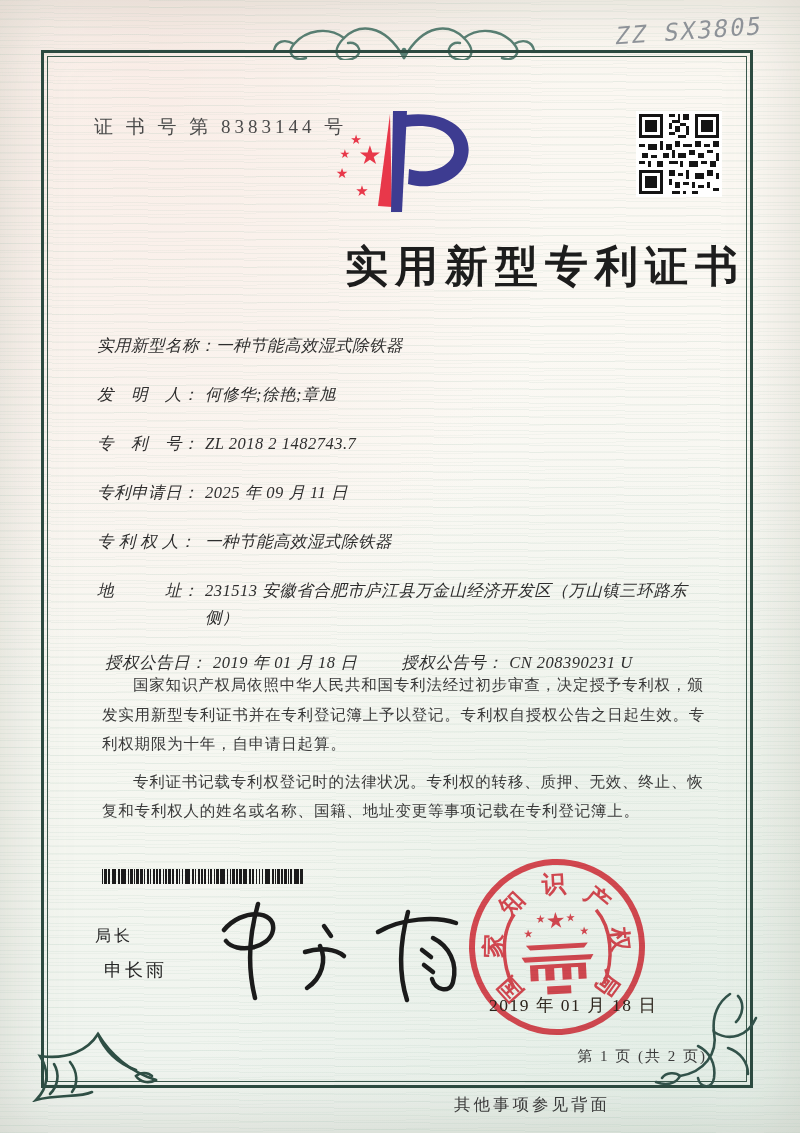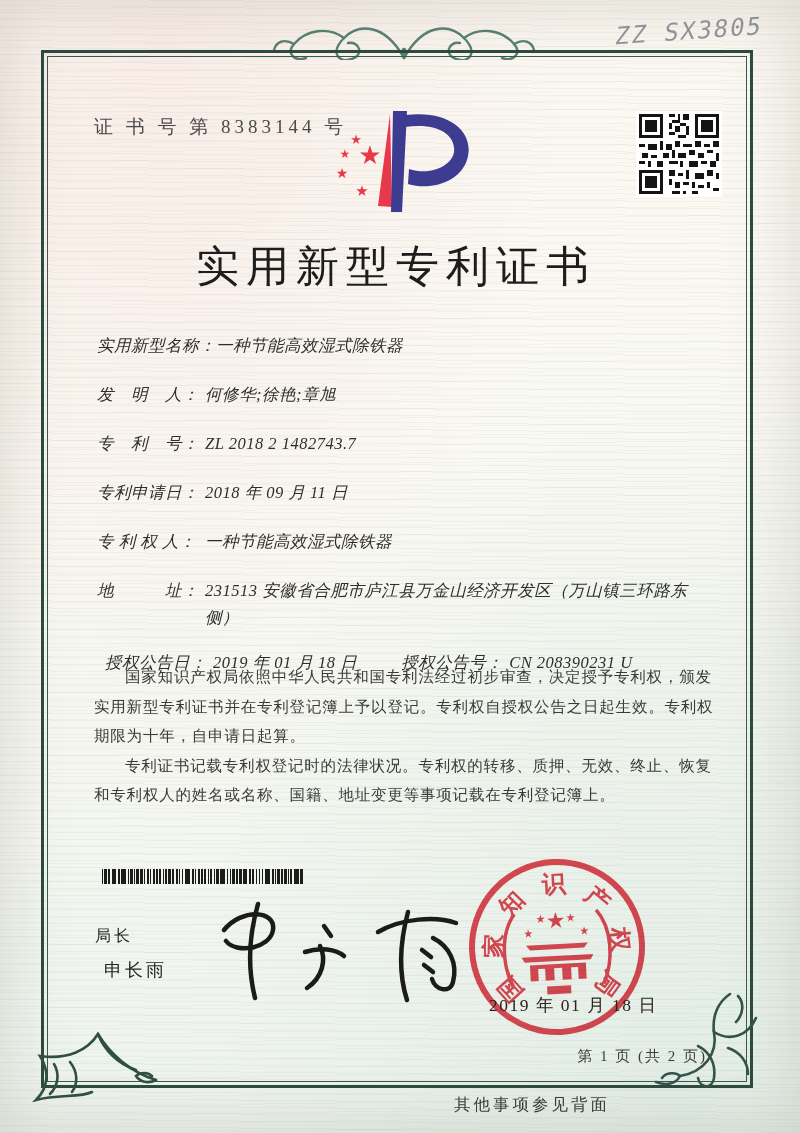--- a/index.html
+++ b/index.html
@@ -36,33 +36,33 @@
     content:"";position:absolute;inset:-7px;border:3px solid #2c4a40;
   }
   .cert-no{
     position:absolute;left:94px;top:114px;
     font-size:19px;color:#4a4a4a;letter-spacing:4px;
   }
   .logo{position:absolute;left:330px;top:106px;}
   .qr{position:absolute;left:636px;top:111px;}
   .title{
     position:absolute;left:47px;top:238px;width:698px;
-    text-align:center;font-size:43px;font-weight:400;color:#1d1d1d;
+    text-align:right;font-size:43px;font-weight:700;color:#1d1d1d;
     letter-spacing:7px;
   }
   .rows{position:absolute;left:97px;top:332px;width:628px;font-size:16.5px;color:#2e2e2e;font-style:italic;}
   .row{margin-bottom:22px;line-height:27px;letter-spacing:.5px;}
   .row .lbl{display:inline-block;min-width:108px;vertical-align:top;white-space:nowrap;}
   .row .val{display:inline-block;vertical-align:top;max-width:498px;}
   .row.grant{display:flex;gap:44px;margin-top:-4px;margin-left:8px;}
   .paras{
     position:absolute;left:94px;top:662px;width:620px;
     font-size:15.5px;line-height:29.5px;color:#3a3a3a;letter-spacing:.8px;
   }
-  .paras p{margin:0;text-indent:2em;}
+  .paras p{margin:8px;text-indent:2em;}
   .barcode{
     position:absolute;left:102px;top:869px;width:202px;height:15px;
     background:
       repeating-linear-gradient(90deg,#1c1c1c 0 1.5px,transparent 1.5px 3.2px),
       repeating-linear-gradient(90deg,#1c1c1c 0 1px,transparent 1px 5.7px),
       repeating-linear-gradient(90deg,transparent 0 2.3px,#1c1c1c 2.3px 3.4px,transparent 3.4px 9.1px);
   }
   .sig-title{position:absolute;left:95px;top:926px;font-size:16px;color:#262626;letter-spacing:3px;}
   .sig-name{position:absolute;left:104px;top:958px;font-size:18px;color:#262626;letter-spacing:3px;}
   .signature-svg{position:absolute;left:202px;top:888px;}
@@ -193,21 +193,21 @@
     <div class="row">
       <span class="lbl">实用新型名称：</span><span class="val">一种节能高效湿式除铁器</span>
     </div>
     <div class="row">
       <span class="lbl">发　明　人：</span><span class="val">何修华;徐艳;章旭</span>
     </div>
     <div class="row">
       <span class="lbl">专　利　号：</span><span class="val">ZL 2018 2 1482743.7</span>
     </div>
     <div class="row">
-      <span class="lbl">专利申请日：</span><span class="val">2018 年 09 月 11 日</span>
+      <span class="lbl">专利申请日：</span><span class="val">2025 年 09 月 11 日</span>
     </div>
     <div class="row">
       <span class="lbl">专 利 权 人：</span><span class="val">一种节能高效湿式除铁器</span>
     </div>
     <div class="row">
       <span class="lbl">地　　　址：</span><span class="val">231513 安徽省合肥市庐江县万金山经济开发区（万山镇三环路东侧）</span>
     </div>
     <div class="row grant">
       <span>
         <span class="lbl">授权公告日：</span><span class="val">2019 年 01 月 18 日</span>

